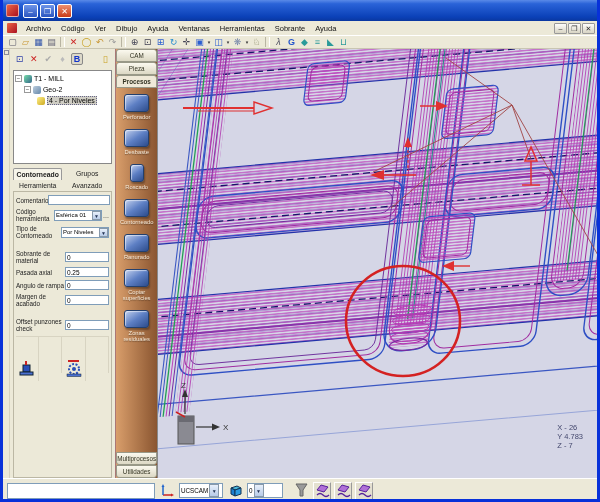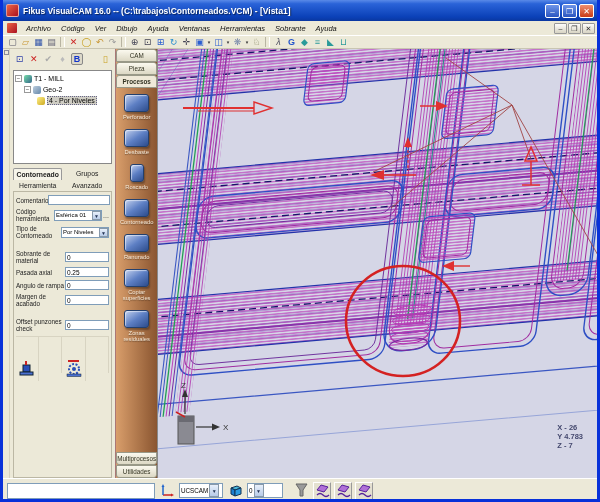--- a/index.html
+++ b/index.html
@@ -16,21 +16,21 @@
     display:flex;align-items:center;padding:0 3px;color:#fff;}
   .titleicon{width:13px;height:13px;background:linear-gradient(135deg,#e64,#a12);border:1px solid #fff8;border-radius:2px;margin-right:4px;flex:0 0 auto;}
   .titletext{font-size:8.5px;font-weight:bold;white-space:nowrap;overflow:hidden;flex:1;text-shadow:1px 1px 1px #0008;}
   .winbtns{display:flex;gap:2px;}
   .wbtn{width:15px;height:14px;font-size:8px;line-height:13px;text-align:center;color:#fff;border:1px solid #fff;border-radius:2px;
     background:linear-gradient(180deg,#6f95e8,#2a55c0);}
   .wbtn.close{background:linear-gradient(180deg,#ef9070,#c83a16);}
   
   .menubar{height:15px;display:flex;align-items:center;background:var(--chrome);border-bottom:1px solid #fff;padding:0 2px;}
   .childicon{width:10px;height:10px;background:linear-gradient(135deg,#e64,#a12);border-radius:1px;margin:0 4px 0 2px;}
-  .menuitem{font-size:7.5px;padding:2px 5px;color:#111;font-style:italic;}
+  .menuitem{font-size:7.5px;padding:2px 5px;color:#111;}
   .menuspacer{flex:1;}
   .cbtn{width:13px;height:11px;font-size:7px;line-height:10px;text-align:center;color:#333;background:linear-gradient(180deg,#fdfdfb,#d8d4c4);
     border:1px solid #999;border-radius:1px;margin-left:1px;}
   
   .toolbar{height:13px;display:flex;align-items:center;background:var(--chrome);border-bottom:1px solid #c9c5b2;padding:0 3px;}
   .tbtn{width:13px;height:12px;font-size:9px;line-height:12px;text-align:center;cursor:default;}
   .tsep{width:5px;height:10px;border-left:1px solid #b8b4a2;border-right:1px solid #fff;margin:0 2px;}
   .caret{font-size:5px;color:#333;width:6px;text-align:center;}
   
   .main{display:flex;height:429px;}
@@ -70,38 +70,37 @@
     font-size:6.3px;text-align:center;line-height:12px;color:#332;}
   .striptab.active{background:#efe9d8;font-weight:bold;}
   .plist{flex:1;overflow:hidden;padding-top:6px;}
   .pitem{margin-bottom:9px;text-align:center;}
   .pico{width:25px;height:18px;margin:0 auto 2px auto;background:linear-gradient(145deg,#c2d0ee 0%,#5d7fc4 50%,#2d4c8c 100%);
     border:1px solid #23406e;border-radius:3px;box-shadow:inset 1px 1px 1px #fff8,1px 2px 2px #0005;}
   .plabel{font-size:5.8px;color:#f6ead8;line-height:6px;text-shadow:0 1px 1px #0006;}
   .stripbottom .striptab{border-radius:0 0 3px 3px;}
   
   .viewport{width:445px;height:429px;background:var(--viewport);position:relative;overflow:hidden;border-left:1px solid #888;}
-  .coords{position:absolute;right:14px;bottom:28px;font-size:7.5px;color:#44486e;line-height:9px;text-align:left;font-weight:bold;}
+  .coords{position:absolute;right:14px;bottom:28px;font-size:7.5px;color:#44486e;line-height:9px;text-align:left;}
   
   .statusbar{height:24px;background:var(--chrome);border-top:1px solid #fff;display:flex;align-items:center;padding:0 4px;gap:3px;}
   .cmdline{width:148px;height:16px;background:#fff;border:1px solid #7f9db9;font-size:7px;padding:0 2px;}
   .sbtn{width:18px;height:18px;display:flex;align-items:center;justify-content:center;background:var(--chrome);border:1px solid #0000;}
   .sbtn.raised{border:1px solid #fff;border-right-color:#999;border-bottom-color:#999;background:#e4e0d0;}
   .scombo{height:15px;border:1px solid #7f9db9;background:#fff;display:flex;align-items:center;}
   .scombo .cval{font-size:6.3px;padding:0 1px;white-space:nowrap;}
   .scombo .cbtn2{width:10px;height:13px;background:linear-gradient(180deg,#e8f0fb,#b8cbe8);border:1px solid #89a;font-size:5px;line-height:12px;text-align:center;color:#235;}
 </style>
 </head>
 <body>
 
 <div class="window">
 
   <div class="titlebar">
     <div class="titleicon"></div>
-    <div class="titletext">Fikus VisualCAM 16.0 -- (C:\trabajos\Contorneados.VCM) - [Vista1]</div>
     <div class="winbtns">
       <div class="wbtn">–</div>
       <div class="wbtn">❒</div>
       <div class="wbtn close">✕</div>
     </div>
   </div>
 
   <div class="menubar">
     <div class="childicon"></div>
     <div class="menuitem">Archivo</div>

